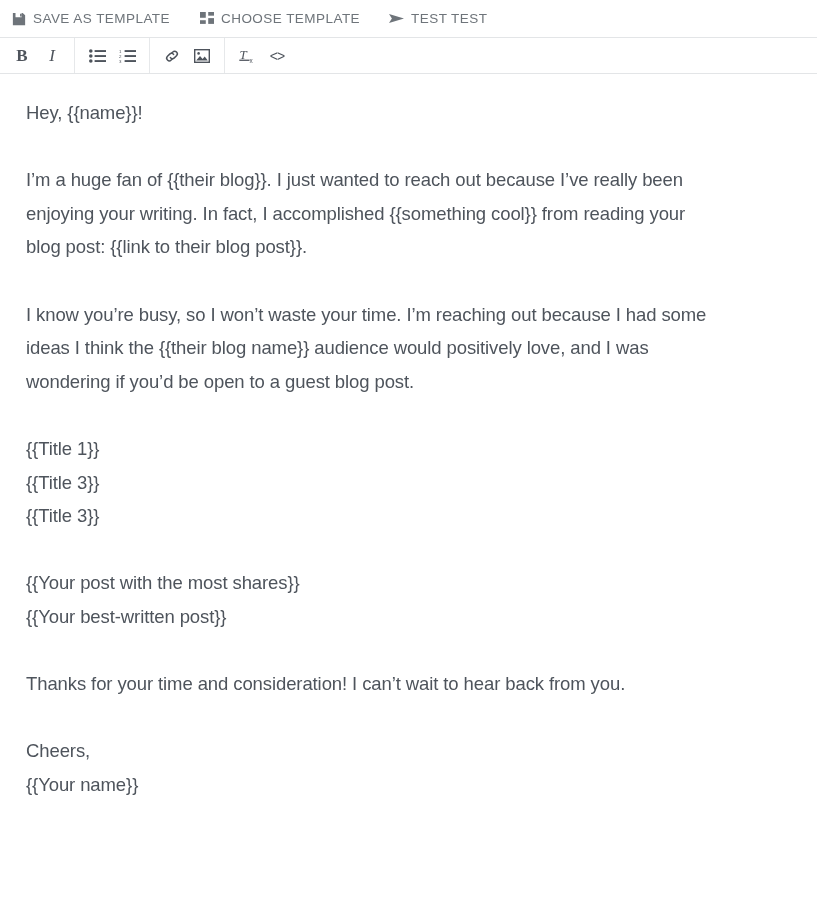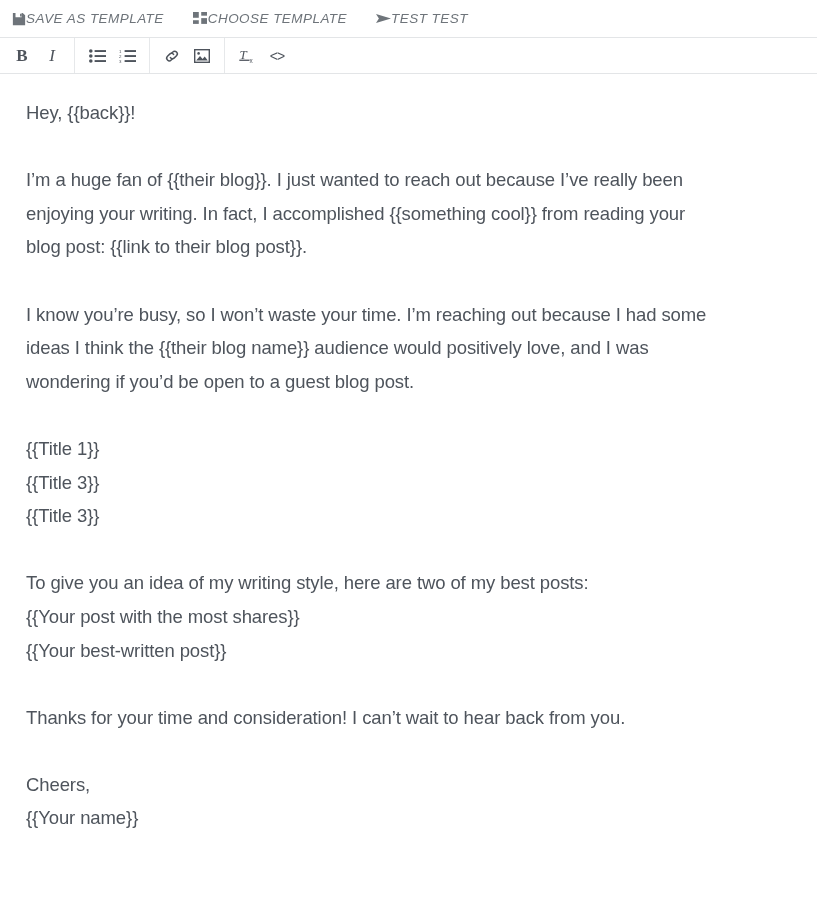--- a/index.html
+++ b/index.html
@@ -22,26 +22,26 @@
     box-sizing: border-box;
     border-bottom: 1px solid #e3e5e7;
     display: flex;
     align-items: center;
     padding-left: 9px;
     background: #fff;
   }
   .action-btn {
     display: flex;
     align-items: center;
+    gap: 7px;
     padding: 0 10px 0 2px;
     margin-right: 17px;
     height: 100%;
     cursor: pointer;
     user-select: none;
-    font-style: italic;
   }
   .action-btn .label {
     font-size: 13.5px;
     letter-spacing: 0.45px;
     color: #6e747a;
     white-space: nowrap;
     font-weight: 400;
   }
   .action-btn .ico {
     display: inline-flex;
@@ -254,21 +254,21 @@
     </div>
   </div>
 
 
 </div>
 
 <div class="editor">
   <div class="doc">
 
     <p class="para">
-      <span class="line">Hey, {{back}}!</span>
+      <span class="line">Hey, {{name}}!</span>
     </p>
 
     <p class="para">
       <span class="line">I’m a huge fan of {{their blog}}. I just wanted to reach out because I’ve really been</span>
       <span class="line">enjoying your writing. In fact, I accomplished {{something cool}} from reading your</span>
       <span class="line">blog post: {{link to their blog post}}.</span>
     </p>
 
     <p class="para">
       <span class="line">I know you’re busy, so I won’t waste your time. I’m reaching out because I had some</span>
@@ -276,21 +276,20 @@
       <span class="line">wondering if you’d be open to a guest blog post.</span>
     </p>
 
     <p class="para">
       <span class="line">{{Title 1}}</span>
       <span class="line">{{Title 3}}</span>
       <span class="line">{{Title 3}}</span>
     </p>
 
     <p class="para">
-      <span class="line">To give you an idea of my writing style, here are two of my best posts:</span>
       <span class="line">{{Your post with the most shares}}</span>
       <span class="line">{{Your best-written post}}</span>
     </p>
 
     <p class="para">
       <span class="line">Thanks for your time and consideration! I can’t wait to hear back from you.</span>
     </p>
 
     <p class="para">
       <span class="line">Cheers,</span>

